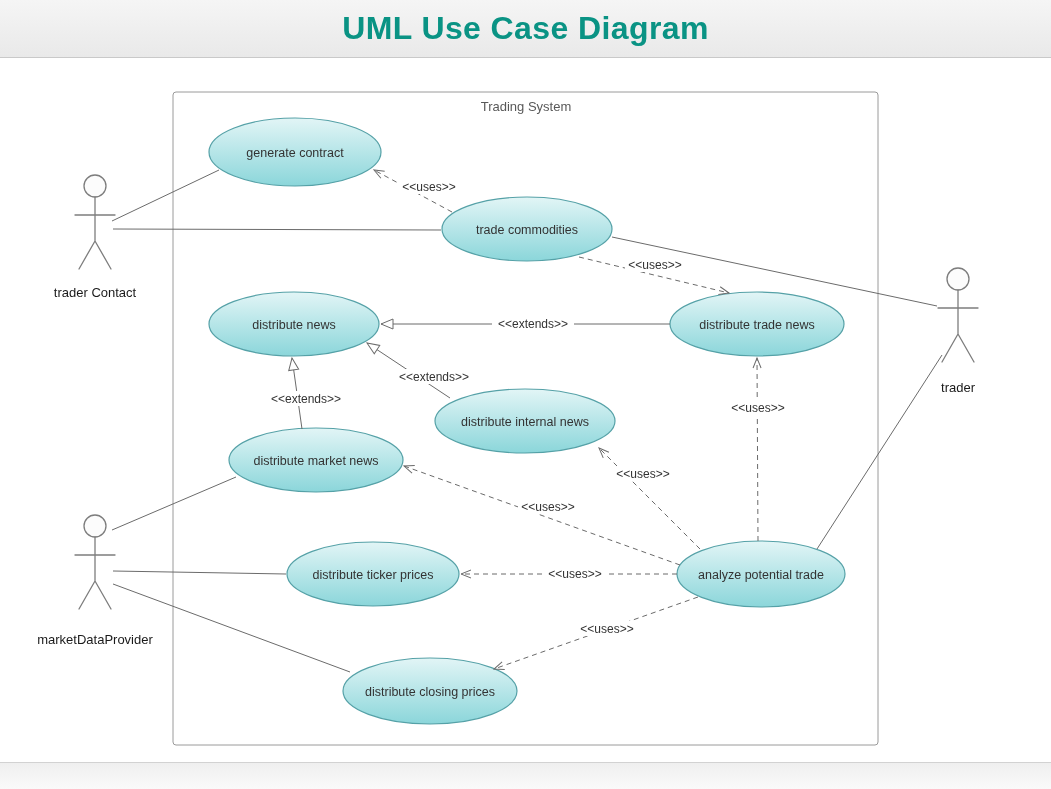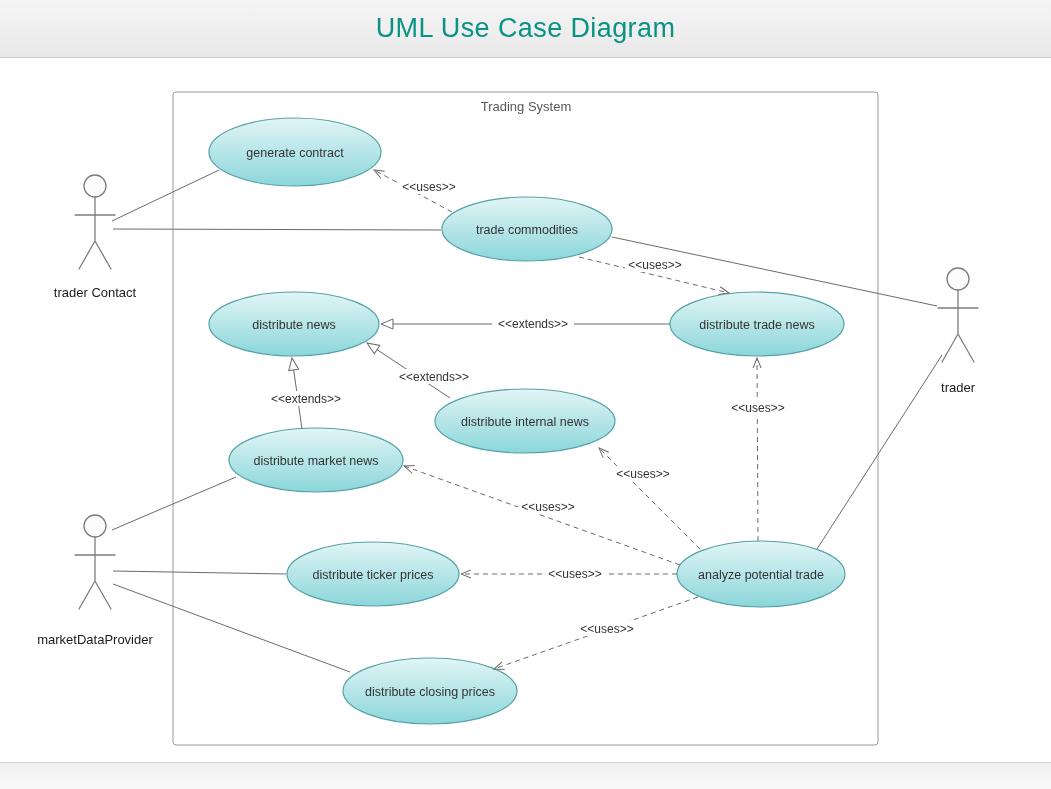--- a/index.html
+++ b/index.html
@@ -9,21 +9,21 @@
     font-family:"Liberation Sans", sans-serif;
   }
   .header {
     position:absolute; top:0; left:0; width:1051px; height:57px;
     background:linear-gradient(#f5f5f5,#e9e9e9);
     border-bottom:1px solid #c9c9c9;
     display:flex; align-items:center; justify-content:center;
     z-index:2;
   }
   .page-title {
-    font-size:27px; font-weight:normal; color:#0a9384; letter-spacing:0.4px;
+    font-size:32px; font-weight:bold; color:#0a9384; letter-spacing:0.4px;
   }
   .footer {
     position:absolute; bottom:0; left:0; width:1051px; height:26px;
     background:linear-gradient(#efefef,#fafafa);
     border-top:1px solid #d2d2d2;
     z-index:2;
   }
   svg.canvas { position:absolute; top:0; left:0; z-index:1; }
 
   .system-rect { fill:none; stroke:#9a9a9a; stroke-width:1; }

